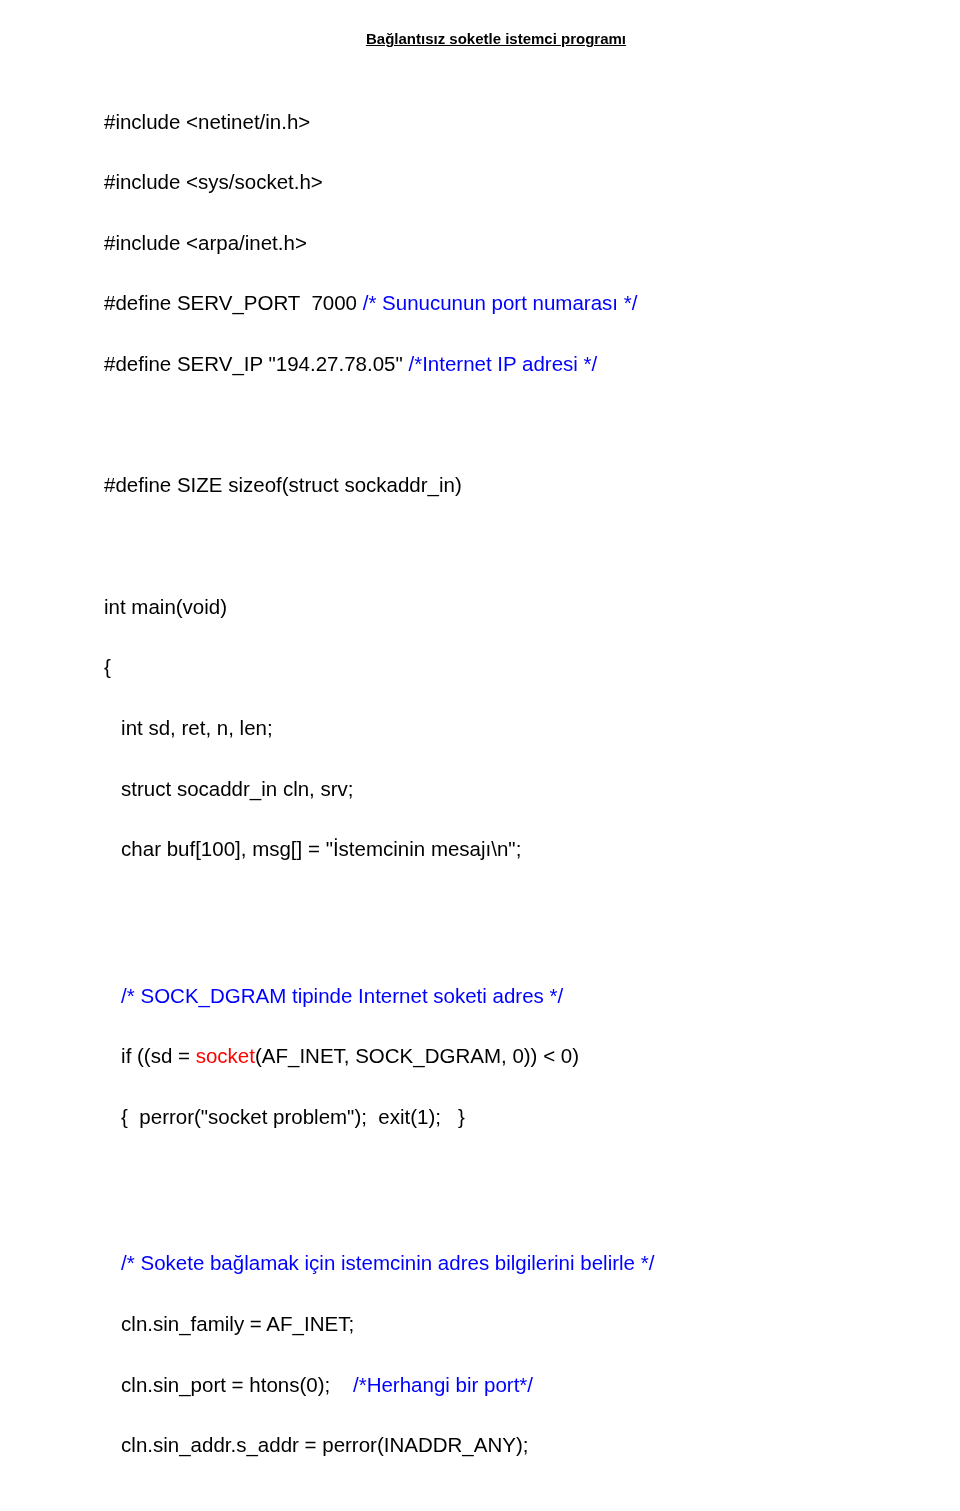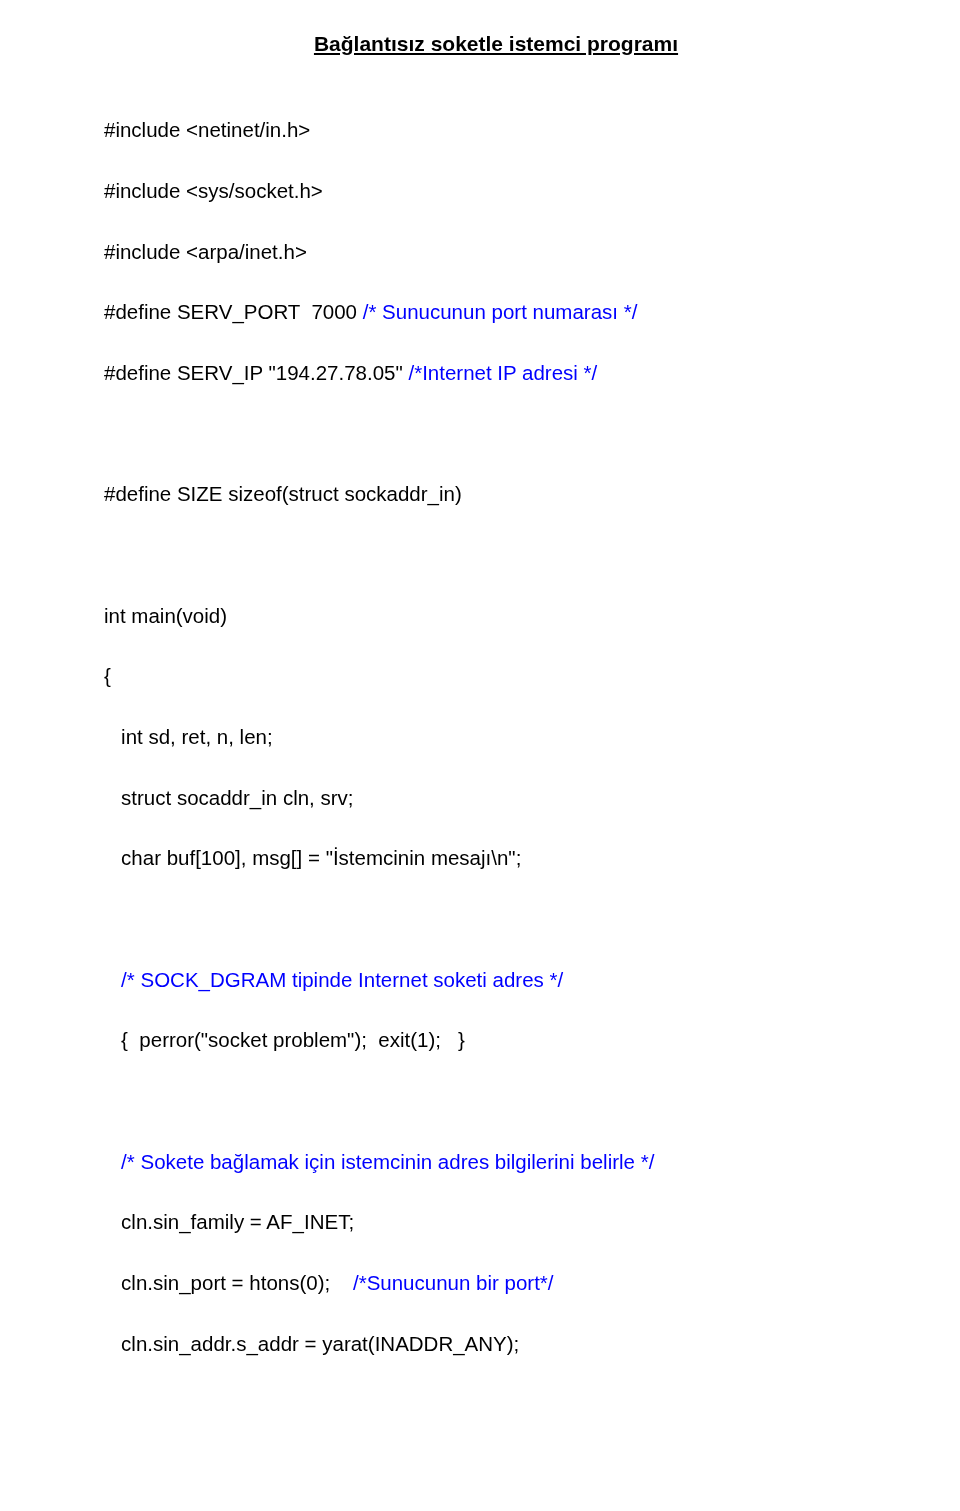--- a/index.html
+++ b/index.html
@@ -17,27 +17,27 @@
     color: #000000;
     padding: 28px 72px 0 104px;
     box-sizing: border-box;
     position: relative;
   }
   .title {
     text-align: center;
     font-weight: bold;
     text-decoration: underline;
     margin-bottom: 26px;
-    font-size: 21px;
+    font-size: 15px;
   }
   .code {
     white-space: pre;
     font-family: "Verdana", "Geneva", sans-serif;
   }
-  .blue { color: #0000ff; }
+  .blue { color: #0000ff; margin-top: 25px; }
   .red  { color: #ff0000; }
   [data-bind] { white-space: pre; }
   .line { display: block; }
 </style>
 </head>
 <body>
 
 <div class="page">
 
   <div class="title" data-bind="title">Bağlantısız soketle istemci programı</div>
@@ -51,26 +51,27 @@
 <span class="line"> </span>
 <span class="line" data-bind="lines.l7">#define SIZE sizeof(struct sockaddr_in)</span>
 <span class="line"> </span>
 <span class="line" data-bind="lines.l8">int main(void)</span>
 <span class="line" data-bind="lines.l9">{</span>
 <span class="line" data-bind="lines.l10">   int sd, ret, n, len;</span>
 <span class="line" data-bind="lines.l11">   struct socaddr_in cln, srv;</span>
 <span class="line" data-bind="lines.l12">   char buf[100], msg[] = "İstemcinin mesajı\n";</span>
 <span class="line"> </span>
 <span class="line blue" data-bind="lines.l13">   /* SOCK_DGRAM tipinde Internet soketi adres */</span>
+<span class="line"><span data-bind="lines.l14a">   if ((sd = </span><span class="red" data-bind="lines.l14b">socket</span><span data-bind="lines.l14c">(AF_INET, SOCK_DGRAM, 0)) &lt; 0)</span></span>
 <span class="line" data-bind="lines.l15">   {  perror("socket problem");  exit(1);   }</span>
 <span class="line"> </span>
 <span class="line blue" data-bind="lines.l16">   /* Sokete bağlamak için istemcinin adres bilgilerini belirle */</span>
 <span class="line" data-bind="lines.l17">   cln.sin_family = AF_INET;</span>
-<span class="line"><span data-bind="lines.l18a">   cln.sin_port = htons(0);    </span><span class="blue" data-bind="lines.l18b">/*Sunucunun bir port*/</span></span>
-<span class="line" data-bind="lines.l19">   cln.sin_addr.s_addr = yarat(INADDR_ANY);</span>
+<span class="line"><span data-bind="lines.l18a">   cln.sin_port = htons(0);    </span><span class="blue" data-bind="lines.l18b">/*Herhangi bir port*/</span></span>
+<span class="line" data-bind="lines.l19">   cln.sin_addr.s_addr = perror(INADDR_ANY);</span>
 <span class="line"> </span>
 
 
 
 
 
 
 
 
 

